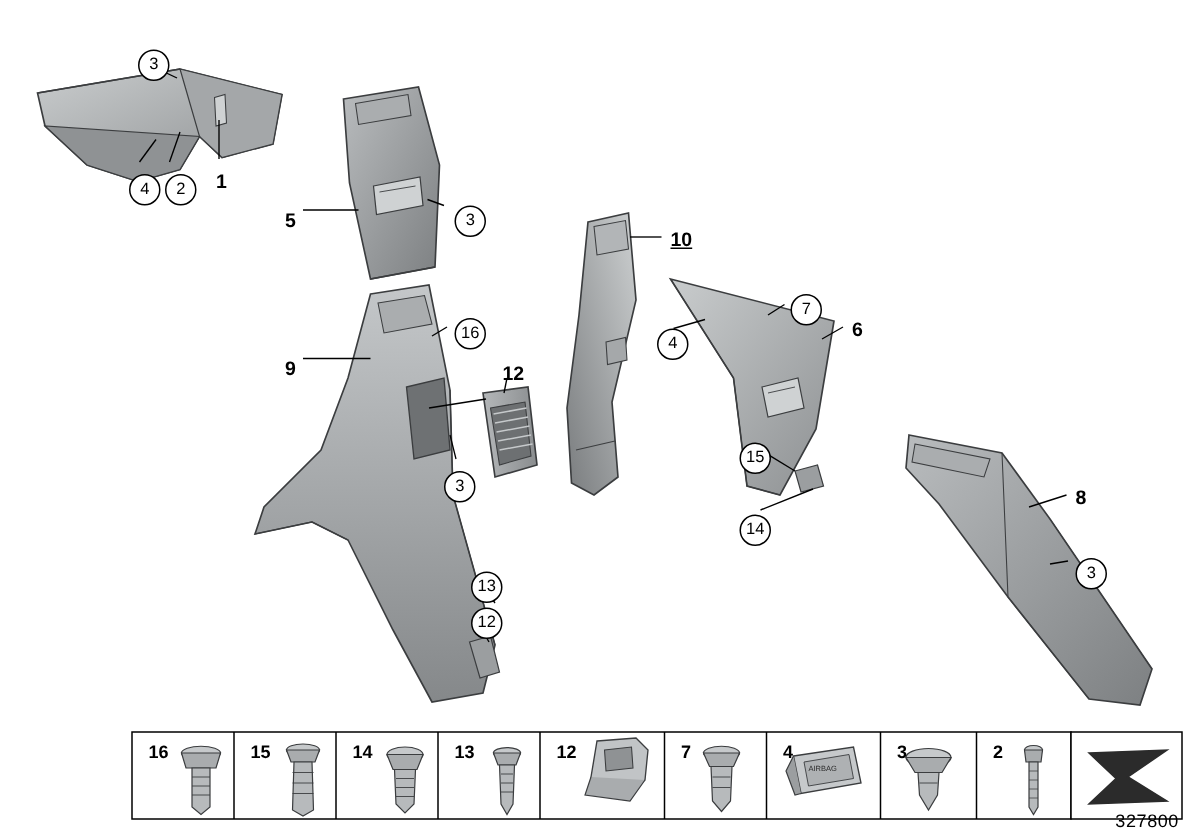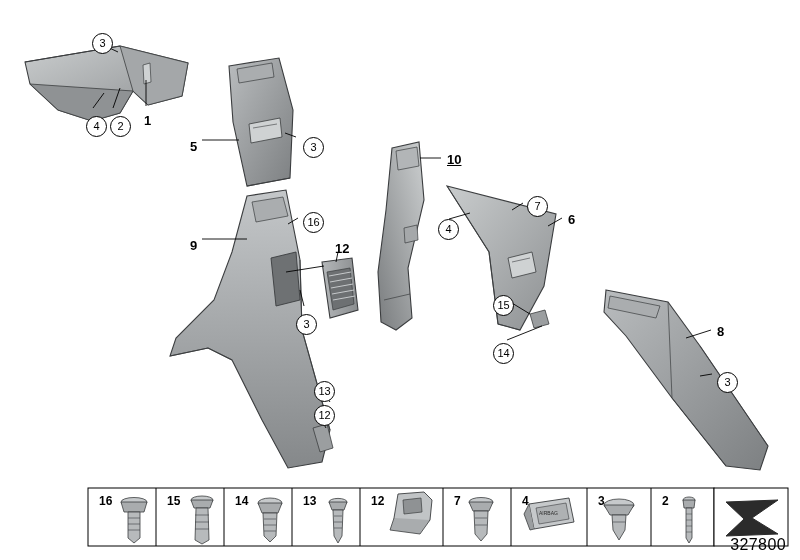--- a/index.html
+++ b/index.html
@@ -5,21 +5,21 @@
   html,body{margin:0;padding:0;background:#ffffff;}
   body{width:800px;height:560px;position:relative;overflow:hidden;
        font-family:"Liberation Sans", sans-serif;color:#000;}
   #stage{position:absolute;left:0;top:0;width:800px;height:560px;}
   svg.layer{position:absolute;left:0;top:0;width:800px;height:560px;}
   .callout{position:absolute;width:19px;height:19px;border:1.2px solid #000;border-radius:50%;
            background:#fff;display:flex;align-items:center;justify-content:center;
            font-size:11px;line-height:1;font-family:"Liberation Sans", sans-serif;}
   .plainnum{position:absolute;font-size:13px;font-weight:bold;font-family:"Liberation Sans", sans-serif;}
   .legendnum{position:absolute;font-size:12px;font-weight:bold;font-family:"Liberation Sans", sans-serif;}
-  #partnum{position:absolute;right:14px;bottom:6px;font-size:16px;letter-spacing:0.4px;}
+  #partnum{position:absolute;right:14px;bottom:6px;font-size:12px;letter-spacing:0.4px;}
   .airbag-txt{position:absolute;font-size:5px;font-family:"Liberation Sans", sans-serif;color:#2b2b2b;}
 </style>
 </head>
 <body>
 
 <div id="stage">
 
   <svg class="layer" viewBox="0 0 800 560">
     <defs>
       <linearGradient id="gA" x1="0" y1="0" x2="1" y2="1">

